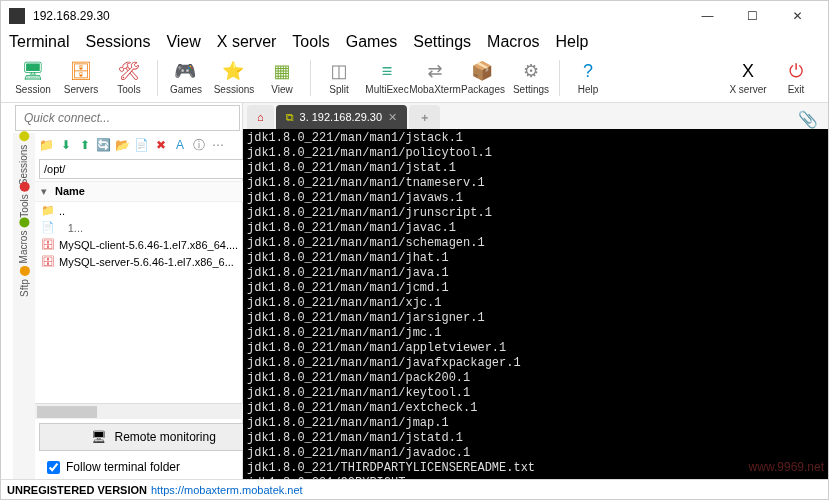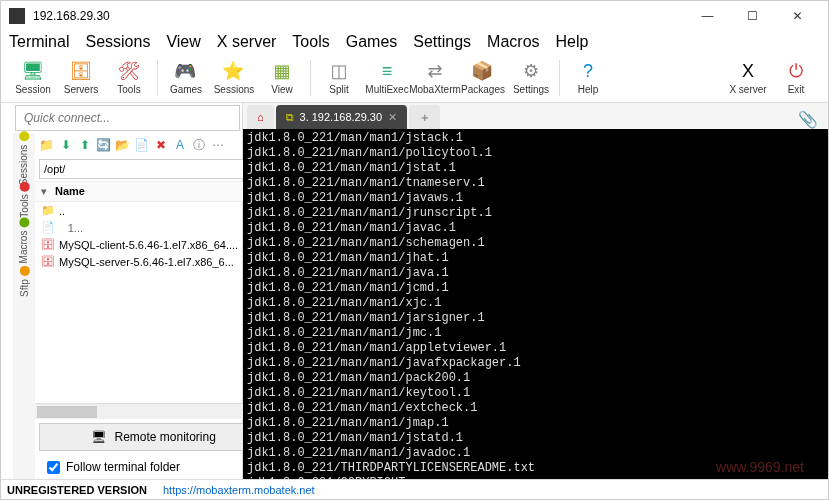--- a/index.html
+++ b/index.html
@@ -42,23 +42,23 @@
 .followrow { height: 24px; display: flex; align-items: center; gap: 6px; padding: 0 12px; font-size: 12px; }
 .main { flex: 1; display: flex; flex-direction: column; min-height: 0; }
 .tabstrip { height: 26px; background: #f5f5f5; display: flex; align-items: flex-end; padding: 0 4px; gap: 2px; }
 .tab { height: 24px; display: flex; align-items: center; padding: 0 10px; font-size: 11px; border-radius: 4px 4px 0 0; gap: 6px; }
 .tab.home { background: #e8e8e8; color: #c00; }
 .tab.active { background: #444; color: #fff; }
 .tab .x { color: #aaa; }
 .tab.plus { background: #e8e8e8; color: #888; font-weight: bold; }
 .paperclip { margin-left: auto; color: #5aa; font-size: 16px; padding-right: 6px; }
 .terminal { flex: 1; background: #000; color: #ddd; font-family: Consolas, "Courier New", monospace; font-size: 12px; line-height: 15px; padding: 2px 4px; overflow: hidden; white-space: pre; position: relative; }
-.watermark { position: absolute; right: 24px; bottom: 4px; color: rgba(255,80,80,0.35); font-size: 14px; font-family: sans-serif; }
+.watermark { position: absolute; right: 4px; bottom: 4px; color: rgba(255,80,80,0.35); font-size: 12px; font-family: sans-serif; }
 .statusbar { height: 20px; font-size: 11px; display: flex; align-items: center; padding: 0 6px; border-top: 1px solid #ddd; gap: 4px; }
-.statusbar a { color: #06c; text-decoration: none; margin-left: 12px; }
+.statusbar a { color: #06c; text-decoration: none; }
 </style>
 </head>
 <body>
 
 <div class="titlebar">
   <div class="icon"></div>
   <div class="title">192.168.29.30</div>
   <div class="winbtns">
     <div class="winbtn">―</div>
     <div class="winbtn">☐</div>

